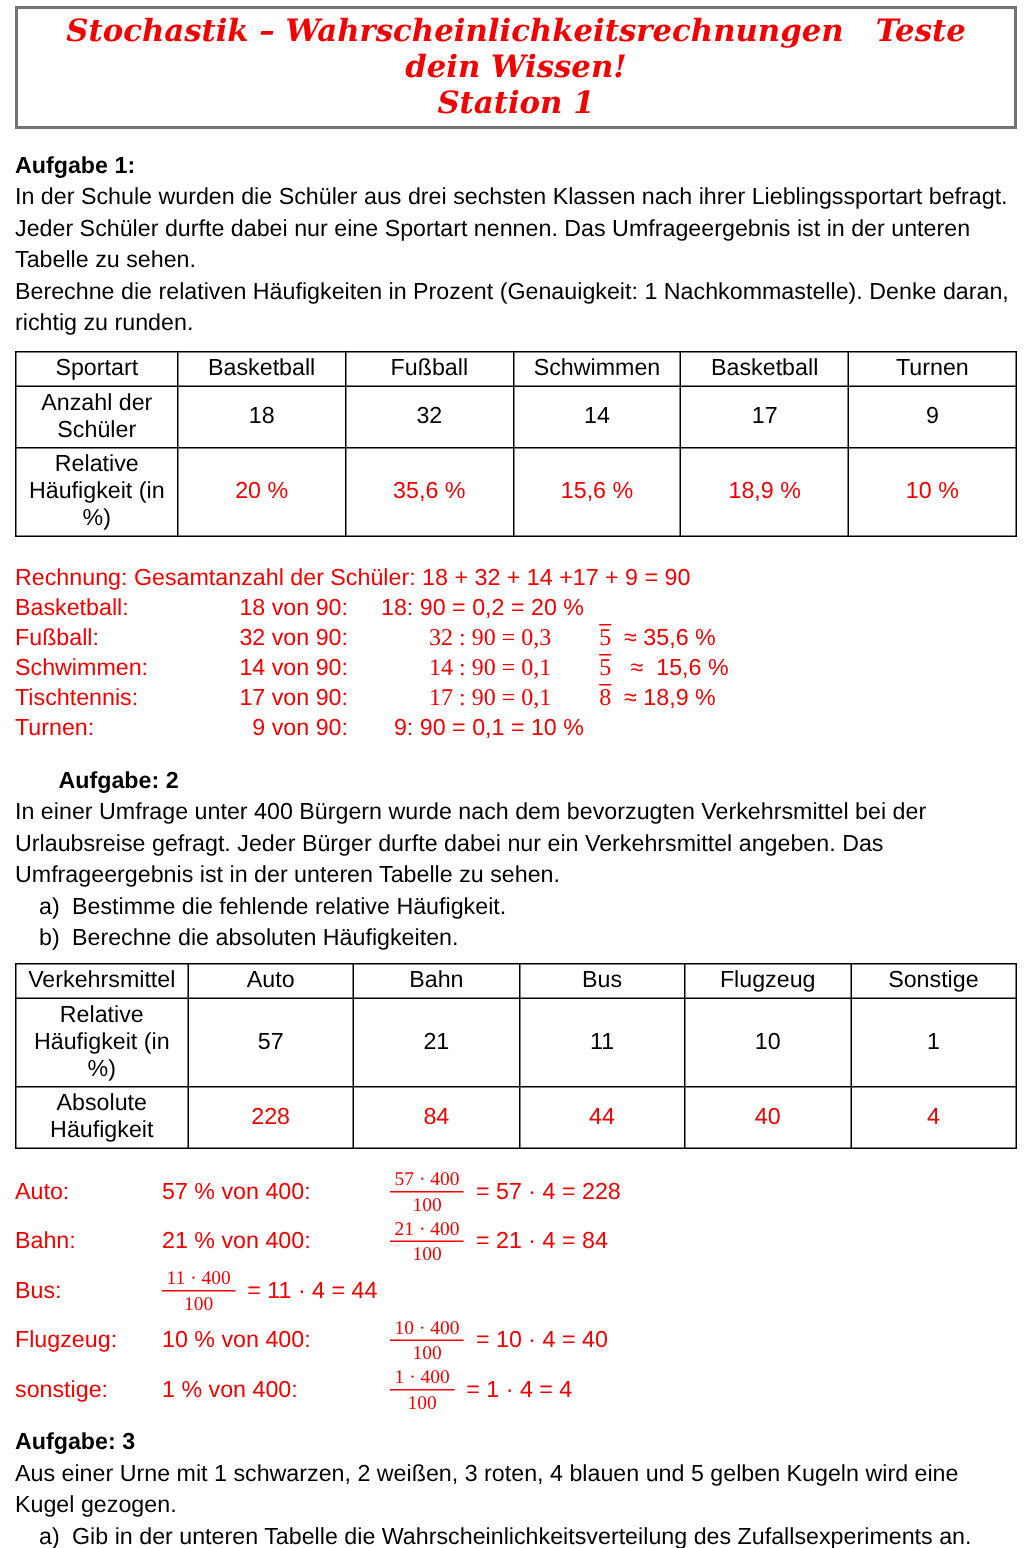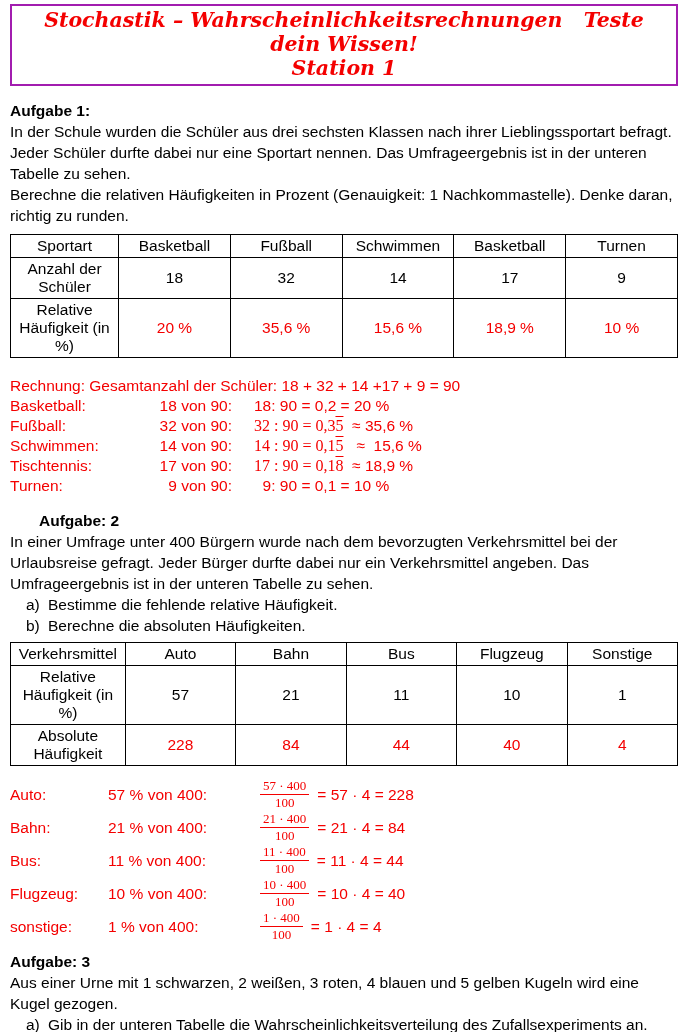--- a/index.html
+++ b/index.html
@@ -3,21 +3,21 @@
 <meta charset="utf-8">
 <style>
   html,body{margin:0;padding:0;}
   body{
     width:688px;height:1032px;box-sizing:border-box;
     padding:4px 10px 0 10px;background:#ffffff;overflow:hidden;
     font-family:"Liberation Sans", sans-serif;
     font-size:15.5px;line-height:21px;color:#000;
   }
   .title-box{
-    border:2px solid #a21caf;text-align:center;
+    border:2px solid #737373;text-align:center;
     padding:2px 4px 4px 4px;margin-bottom:14px;
   }
   .title-line{
     font-family:"DejaVu Serif", serif;font-style:italic;font-weight:bold;
     color:#f40000;font-size:20.5px;line-height:24px;white-space:pre-wrap;
   }
   .heading{font-weight:bold;}
   .h2{margin-top:14px;margin-left:29px;}
   .h3{margin-top:8px;}
   .para{white-space:pre-wrap;}
@@ -31,21 +31,21 @@
   table.tbl td{
     border:1.6px solid #000;text-align:center;vertical-align:middle;
     padding:2px 3px;line-height:18px;
   }
   .calc1{line-height:20px;}
   .calc1-row{display:flex;}
   .calc1-label{width:137px;flex:0 0 137px;}
   .calc1-mid{width:85px;flex:0 0 85px;text-align:right;white-space:pre;}
   .calc1-eq{margin-left:22px;white-space:pre;}
   .calc1-eq span{white-space:pre;}
-  .math{font-family:"Liberation Serif", serif;font-size:16px;}
+  .math{font-family:"Liberation Serif", serif;font-size:16px;margin-left:32px;}
   .over{text-decoration:overline;}
   .calc2{margin-top:4px;}
   .calc2-row{display:flex;align-items:center;height:33px;}
   .calc2-label{width:98px;flex:0 0 98px;}
   .calc2-mid{width:152px;flex:0 0 152px;}
   .frac{
     display:inline-block;text-align:center;
     font-family:"Liberation Serif", serif;font-size:13px;line-height:14px;
   }
   .frac .num{display:block;border-bottom:1.3px solid #f40000;padding:0 3px 1px 3px;}
@@ -195,21 +195,20 @@
       <span class="calc2-label">Bahn:</span>
       <span class="calc2-mid">21 % von 400:</span>
       <span class="frac">
           <span class="num">21 · 400</span>
           <span class="den">100</span>
         </span>
       <span class="calc2-rest">= 21 · 4 = 84</span>
     </div>
     <div class="calc2-row">
       <span class="calc2-label">Bus:</span>
-      <span class="calc2-mid">11 % von 400:</span>
       <span class="frac">
           <span class="num">11 · 400</span>
           <span class="den">100</span>
         </span>
       <span class="calc2-rest">= 11 · 4 = 44</span>
     </div>
     <div class="calc2-row">
       <span class="calc2-label">Flugzeug:</span>
       <span class="calc2-mid">10 % von 400:</span>
       <span class="frac">

